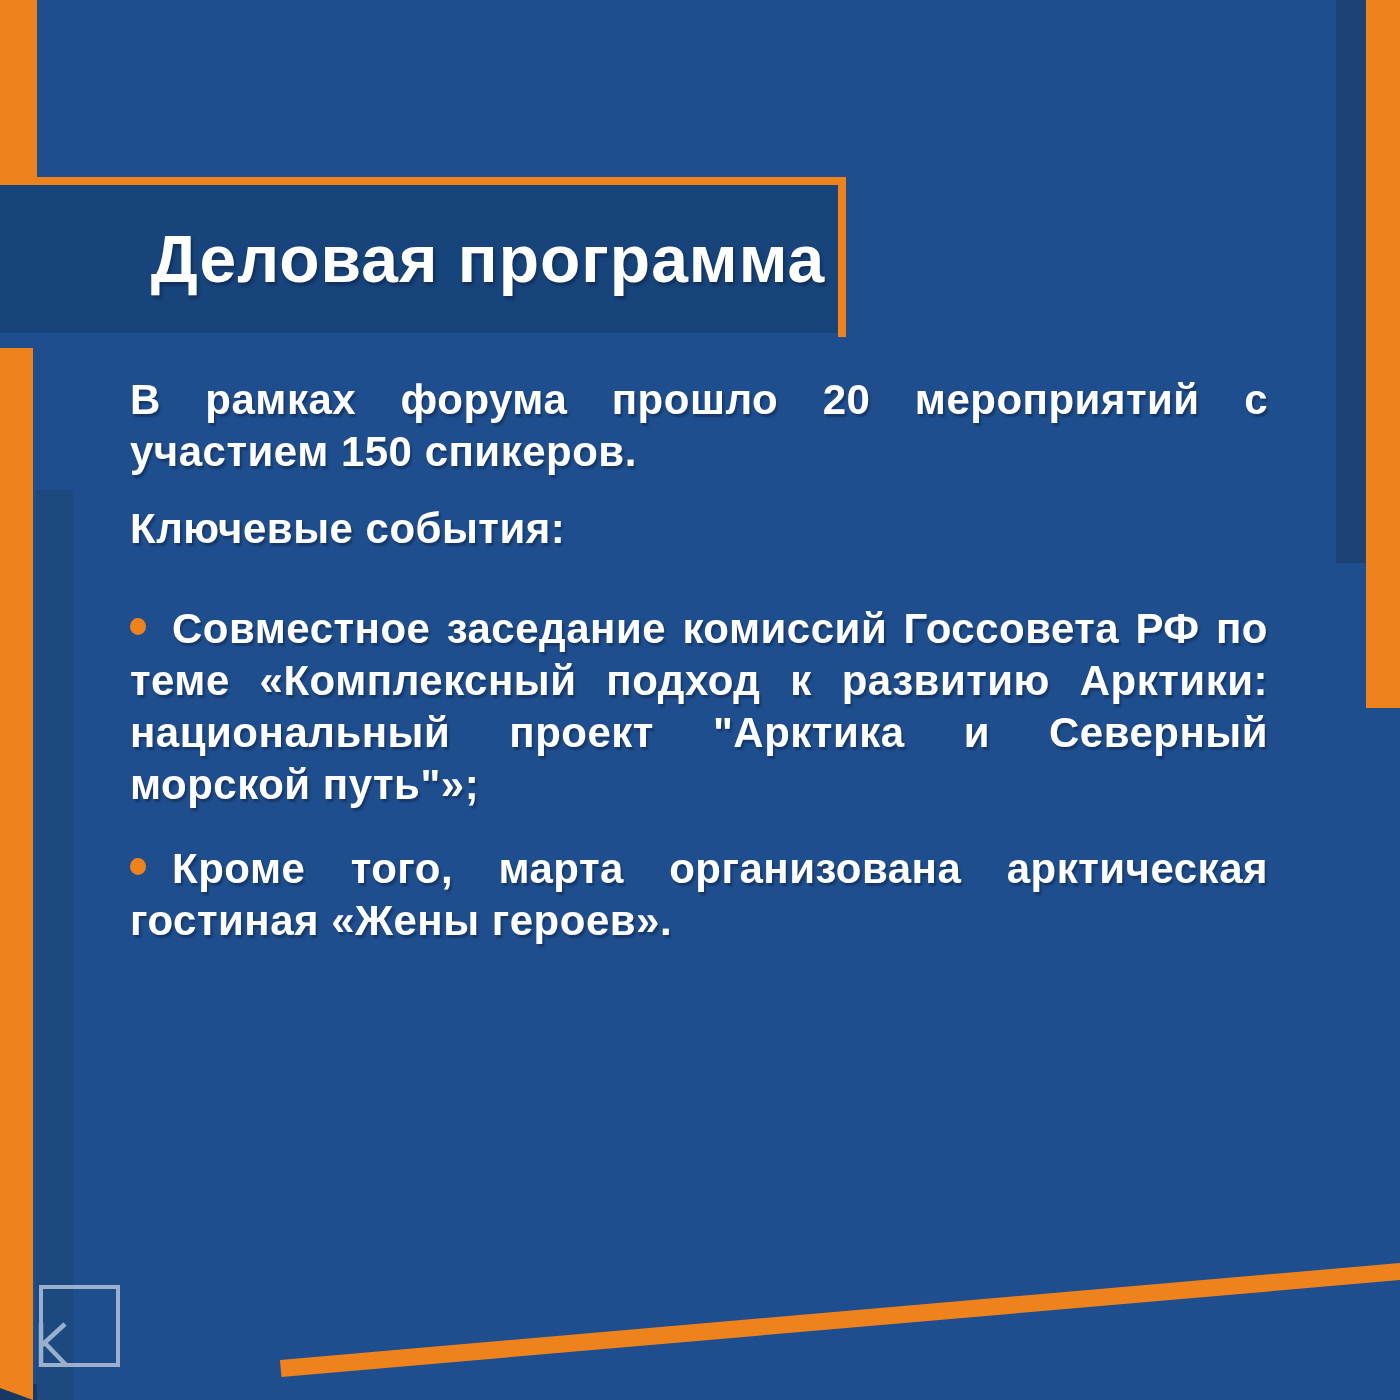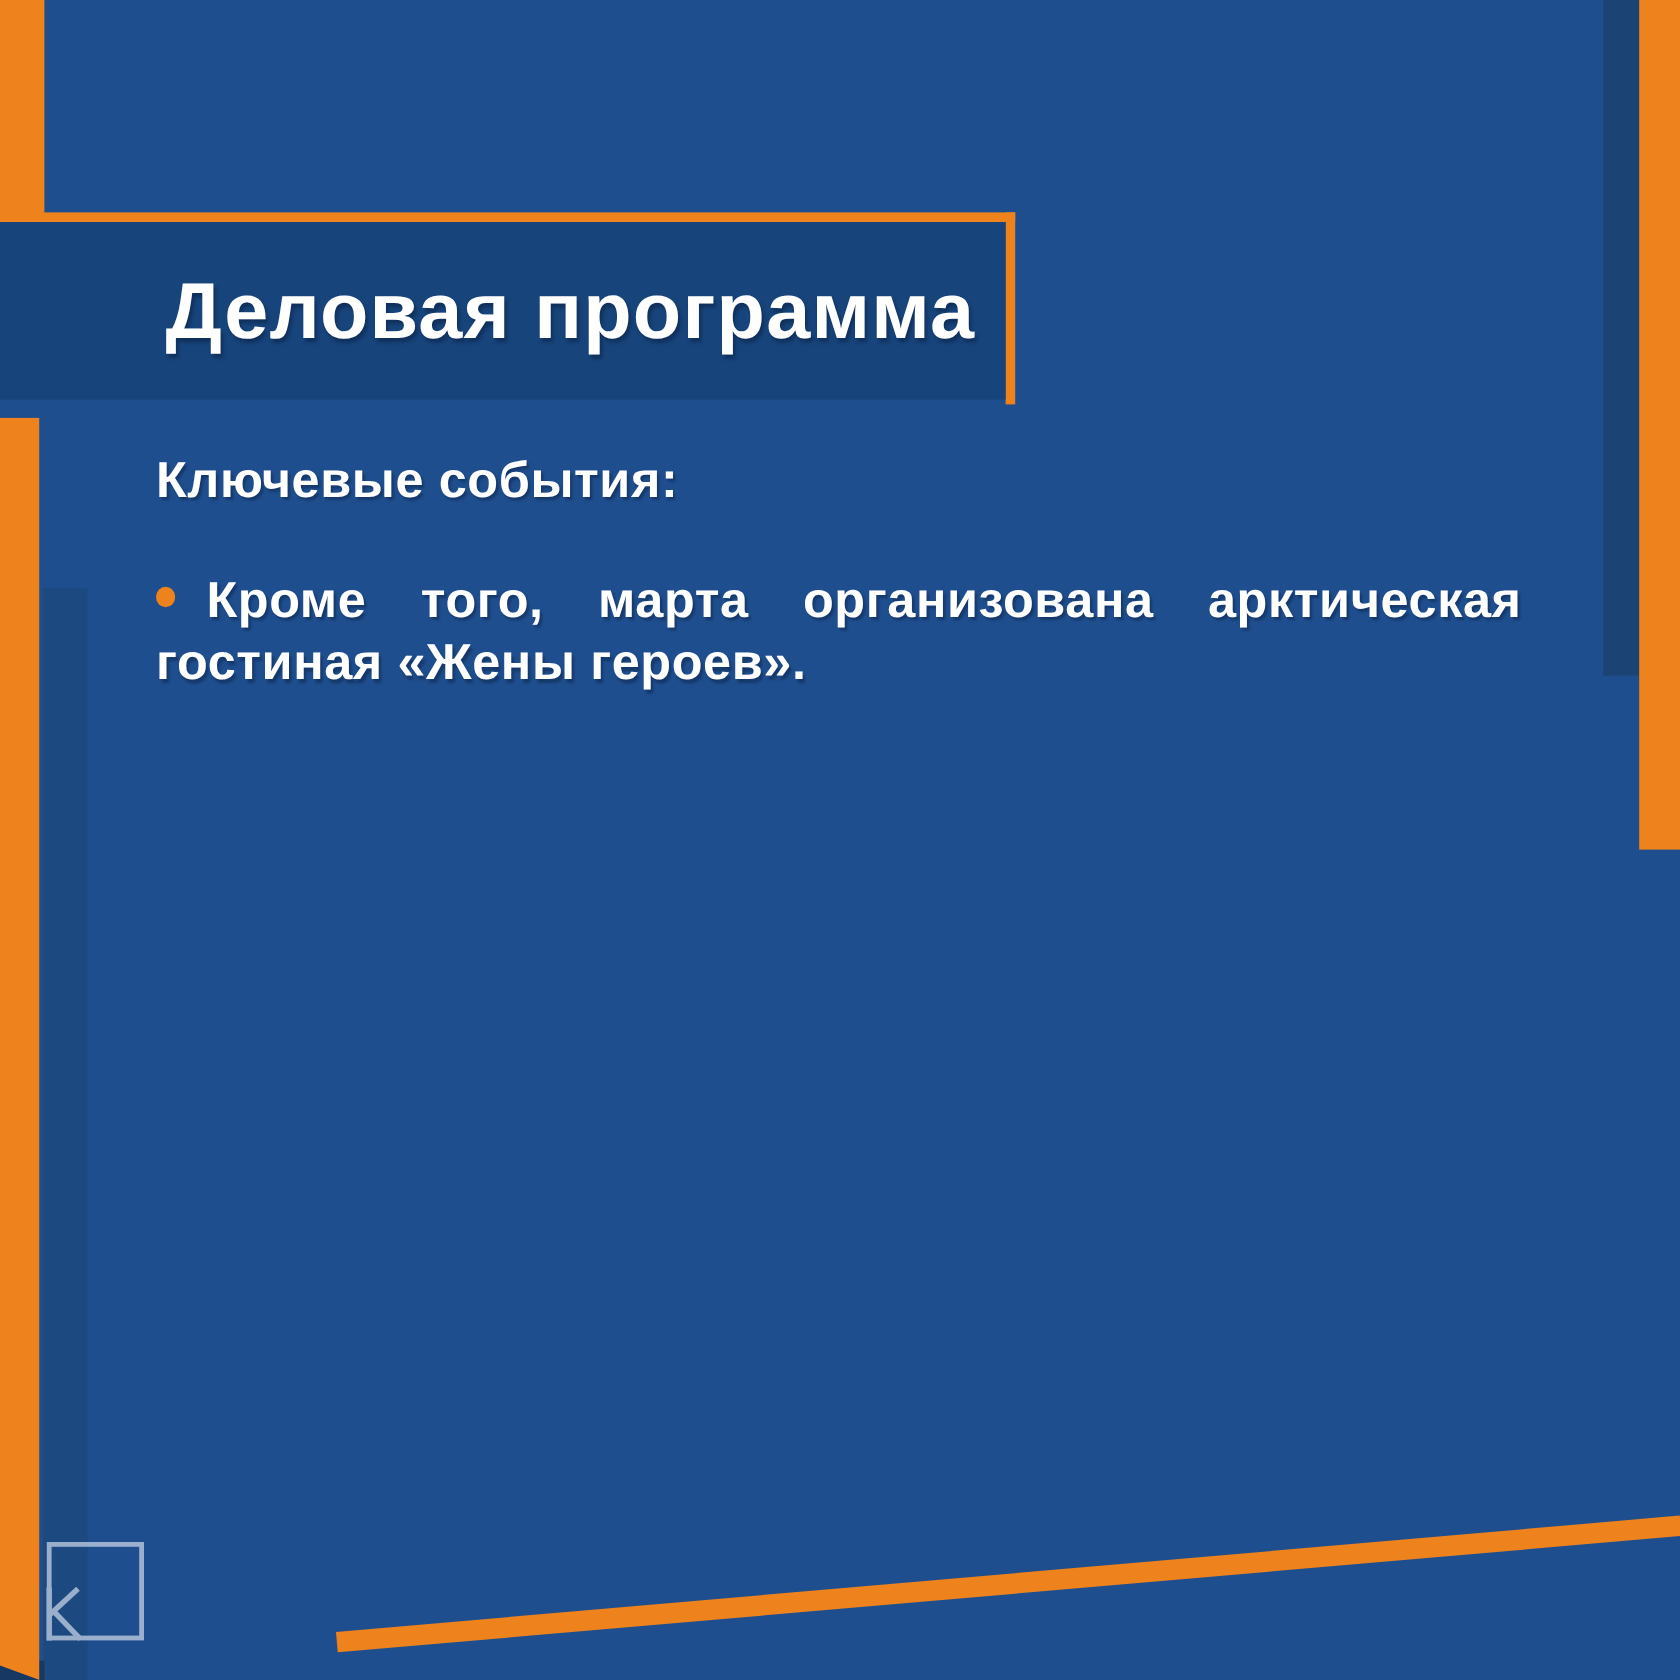--- a/index.html
+++ b/index.html
@@ -45,21 +45,21 @@
     position:absolute;left:0;top:177px;width:846px;height:8px;
     background:var(--orange);
   }
   .title-border-right{
     position:absolute;left:838px;top:177px;width:8px;height:160px;
     background:var(--orange);
   }
   .title-panel{
     position:absolute;left:0;top:185px;width:838px;height:148px;
     background:var(--panel);
-    display:flex;align-items:center;
+    display:flex;align-items:center;justify-content:center;
   }
   .title-panel h1{
     margin:0 0 0 138px;
     font-size:66px;font-weight:700;color:var(--text);
     letter-spacing:1px;
     text-shadow:2px 3px 3px rgba(8,25,55,.45);
     white-space:nowrap;
   }
   .right-dark-band{
     position:absolute;left:1336px;top:0;width:30px;height:563px;
@@ -113,22 +113,28 @@
   <div class="right-orange-bar"></div>
   <div class="diagonal-stripe"></div>
 
   <div class="title-border-top"></div>
   <div class="title-border-right"></div>
   <div class="title-panel">
     <h1>Деловая программа</h1>
   </div>
 
   <div class="content">
+    <p class="intro">
+      <span>В рамках форума прошло 20 мероприятий с участием 150 спикеров.</span>
+    </p>
     <p class="subhead">
       <span>Ключевые события:</span>
+    </p>
+    <p class="bullet">
+      <span class="dot"></span><span>Совместное заседание комиссий Госсовета РФ по теме «Комплексный подход к развитию Арктики: национальный проект "Арктика и Северный морской путь"»;</span>
     </p>
     <p class="bullet">
       <span class="dot"></span><span>Кроме того, марта организована арктическая гостиная «Жены героев».</span>
     </p>
   </div>
 
   <svg class="logo" viewBox="0 0 86 86" fill="none" xmlns="http://www.w3.org/2000/svg">
     <rect x="5" y="5" width="77" height="78" stroke="#B9C9DE" stroke-width="4" fill="none"></rect>
     <path d="M5 41 L5 85" stroke="#B9C9DE" stroke-width="4.5"></path>
     <path d="M5 64 L29 42" stroke="#B9C9DE" stroke-width="4.5"></path>

